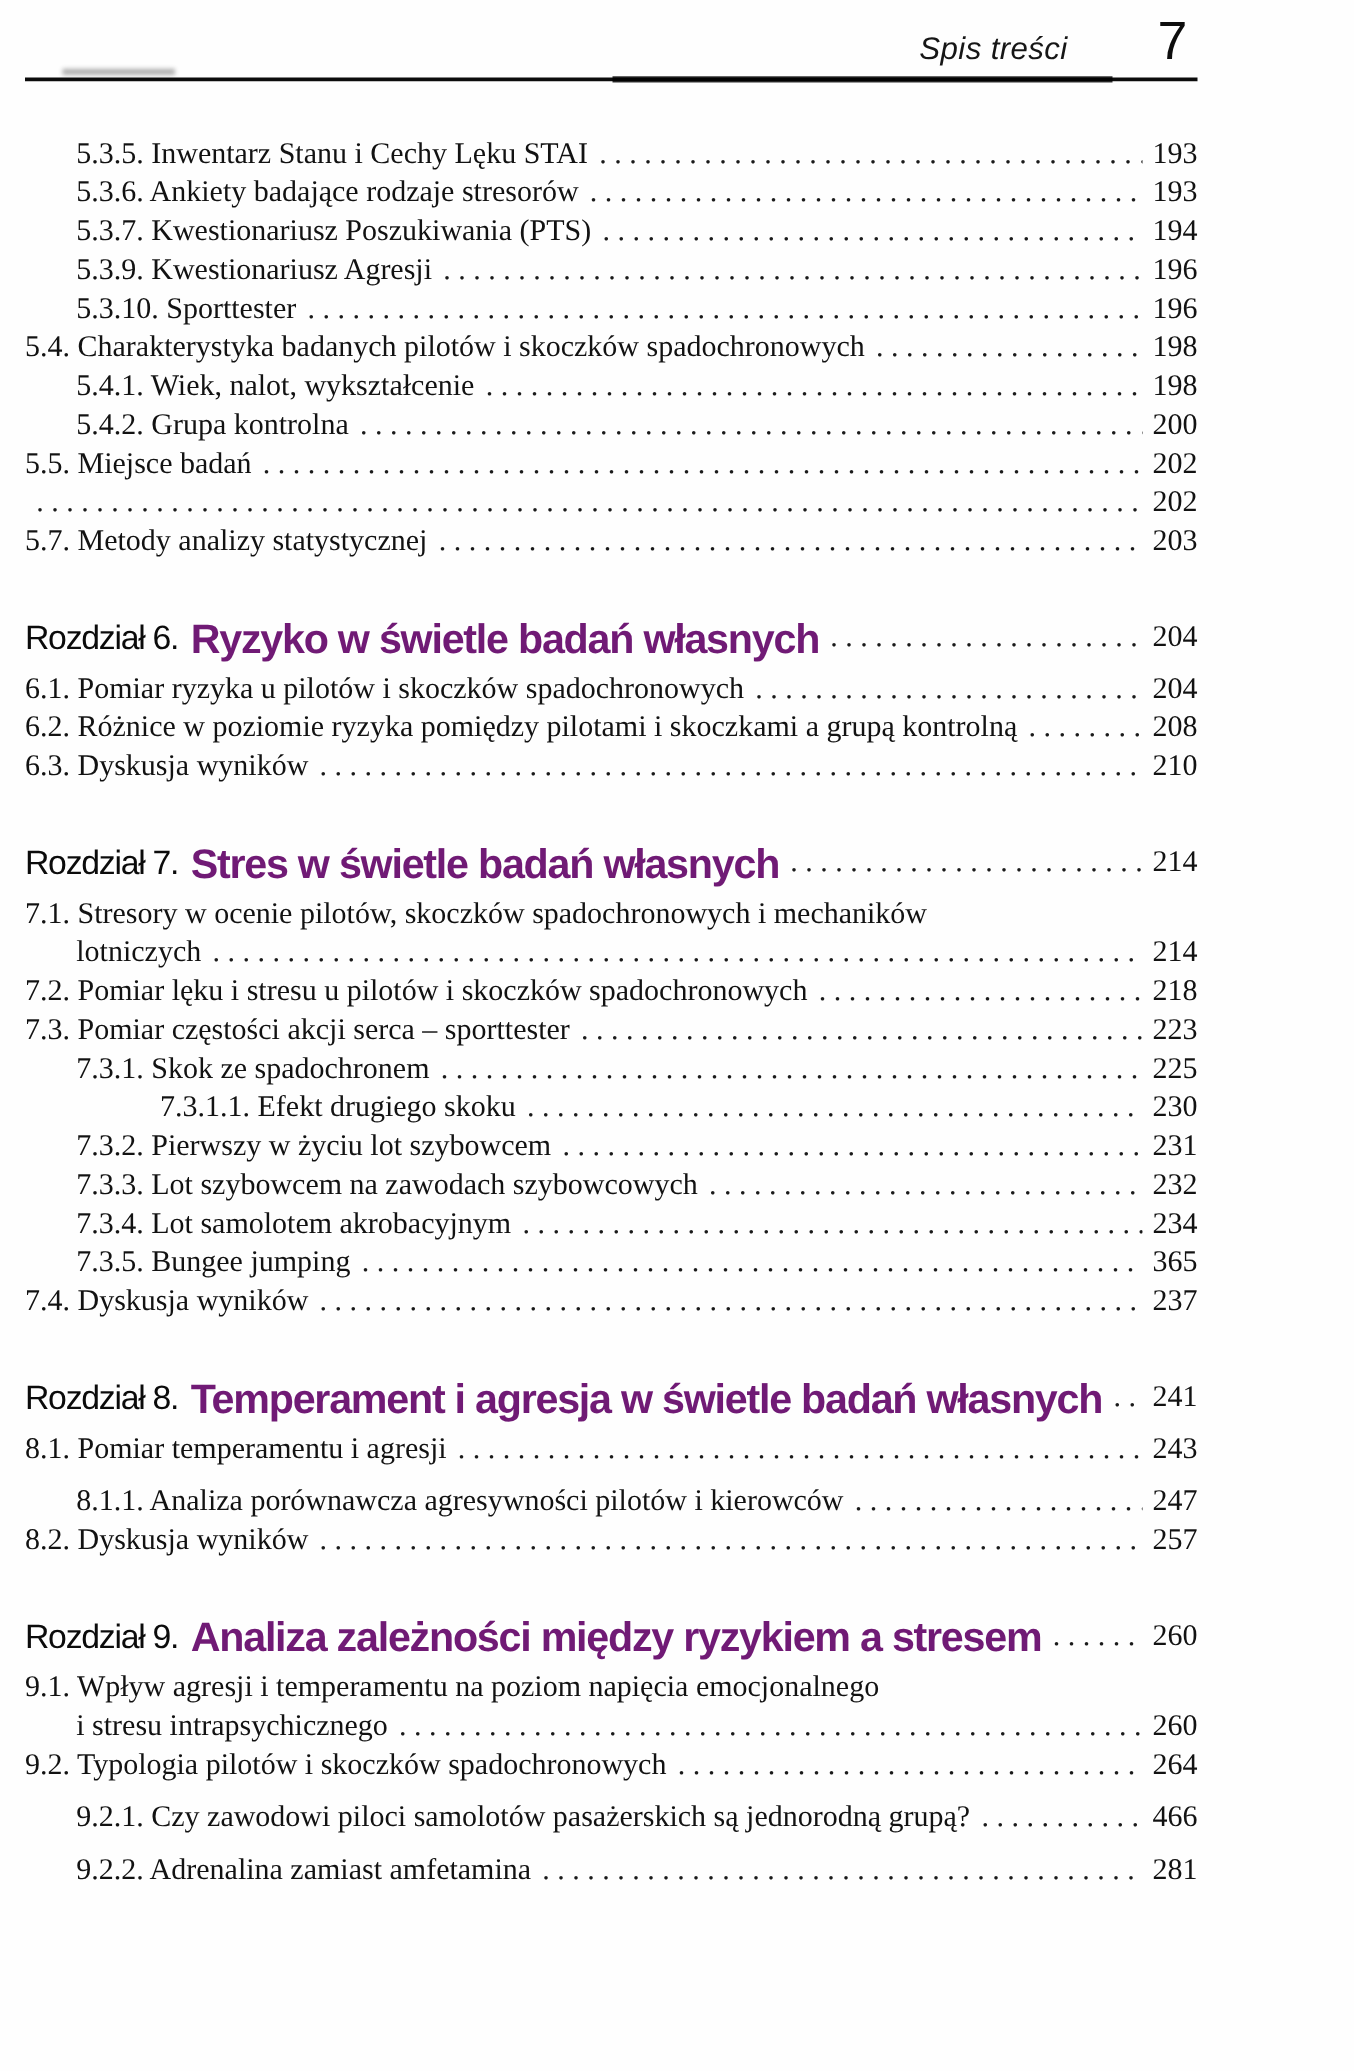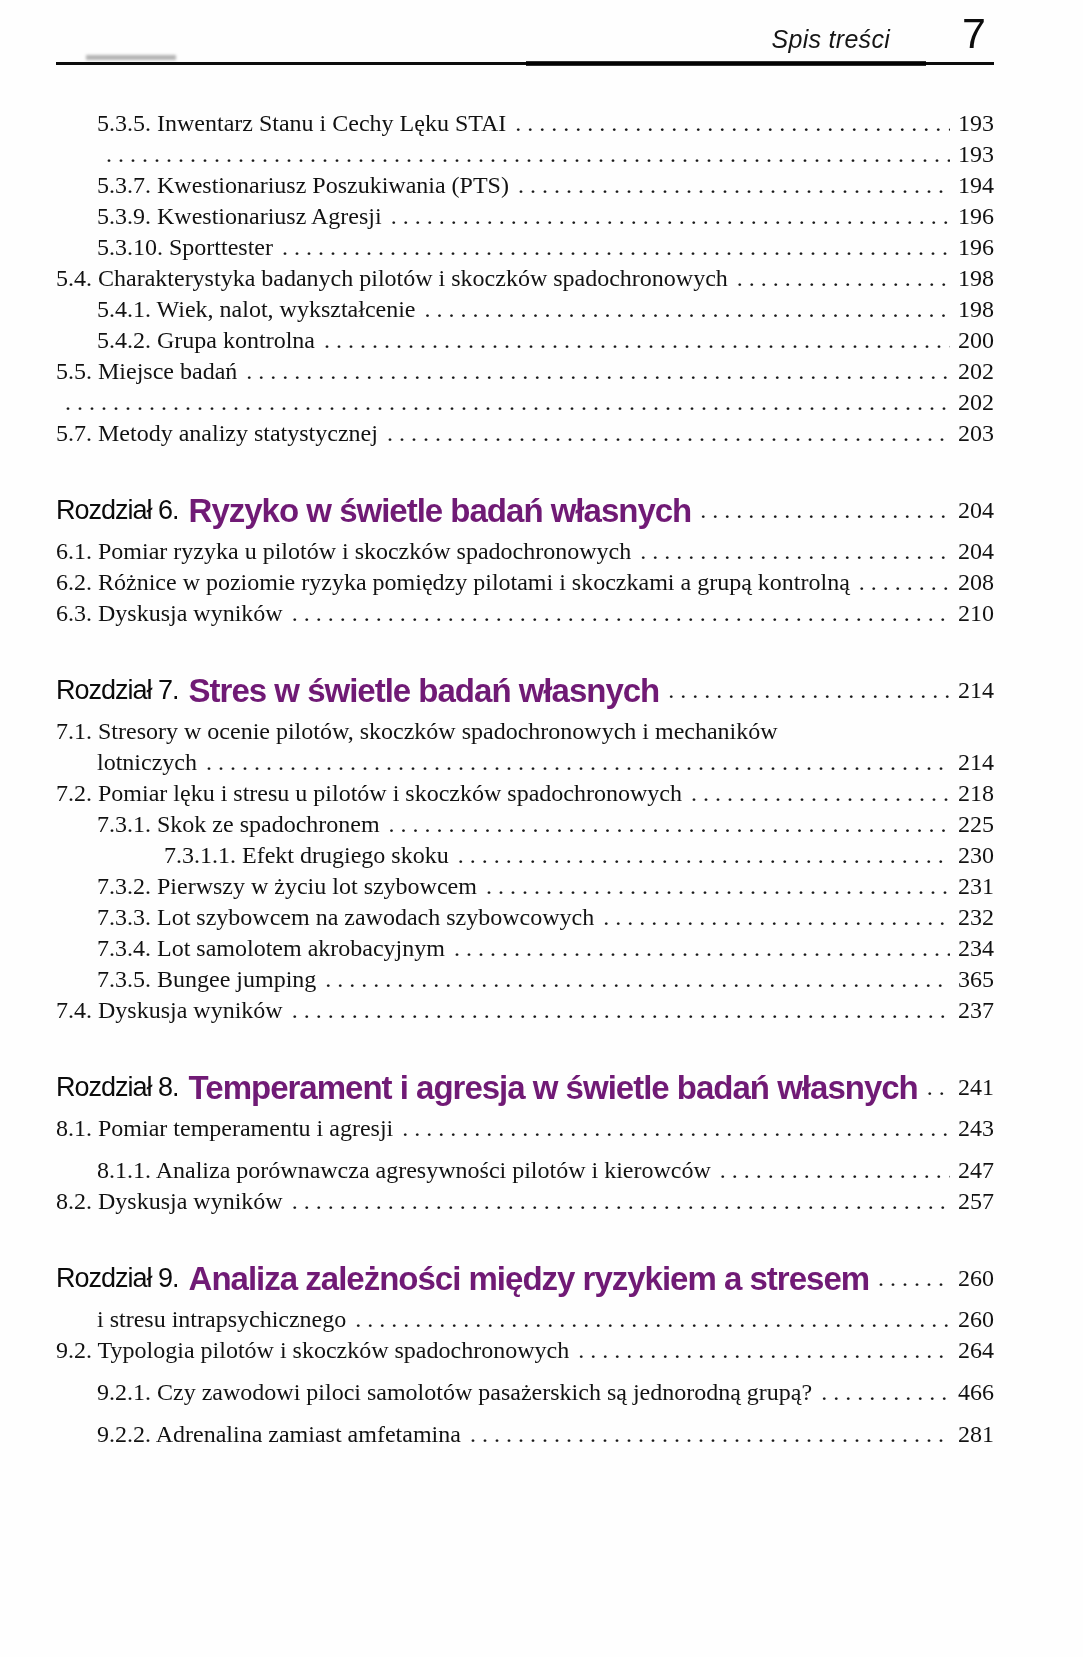--- a/index.html
+++ b/index.html
@@ -14,21 +14,21 @@
     overflow: hidden;
     font-family: "Liberation Serif", serif;
     color: #121212;
   }
   .page {
     position: absolute;
     inset: 0;
     background: #fefefe;
   }
   .content {
-    margin-left: 56px;
+    margin-left: 20px;
     width: 938px;
   }
   
   .header {
     display: flex;
     justify-content: flex-end;
     align-items: baseline;
     gap: 72px;
     padding-top: 12px;
     padding-right: 8px;
@@ -145,20 +145,21 @@
       <span class="smudge-mid"></span>
     </div>
 
     <div class="toc" id="toc-list">
         <div class="row level-1">
     <span class="label">5.3.5. Inwentarz Stanu i Cechy Lęku STAI</span>
     <span class="dots"></span>
     <span class="pg">193</span>
   </div>
         <div class="row level-1">
+    <span class="label">5.3.6. Ankiety badające rodzaje stresorów</span>
     <span class="dots"></span>
     <span class="pg">193</span>
   </div>
         <div class="row level-1">
     <span class="label">5.3.7. Kwestionariusz Poszukiwania (PTS)</span>
     <span class="dots"></span>
     <span class="pg">194</span>
   </div>
         <div class="row level-1">
     <span class="label">5.3.9. Kwestionariusz Agresji</span>
@@ -233,20 +234,25 @@
         <div class="row level-1">
     <span class="label">lotniczych</span>
     <span class="dots"></span>
     <span class="pg">214</span>
   </div>
         <div class="row level-0">
     <span class="label">7.2. Pomiar lęku i stresu u pilotów i skoczków spadochronowych</span>
     <span class="dots"></span>
     <span class="pg">218</span>
   </div>
+        <div class="row level-0">
+    <span class="label">7.3. Pomiar częstości akcji serca – sporttester</span>
+    <span class="dots"></span>
+    <span class="pg">223</span>
+  </div>
         <div class="row level-1">
     <span class="label">7.3.1. Skok ze spadochronem</span>
     <span class="dots"></span>
     <span class="pg">225</span>
   </div>
         <div class="row level-2">
     <span class="label">7.3.1.1. Efekt drugiego skoku</span>
     <span class="dots"></span>
     <span class="pg">230</span>
   </div>
@@ -295,20 +301,24 @@
     <span class="label">8.2. Dyskusja wyników</span>
     <span class="dots"></span>
     <span class="pg">257</span>
   </div>
         <div class="row chapter">
     <span class="chapter-prefix">Rozdział 9.</span>
     <span class="chapter-title">Analiza zależności między ryzykiem a stresem</span>
     <span class="dots"></span>
     <span class="pg">260</span>
   </div>
+        <div class="row level-0">
+    <span class="label">9.1. Wpływ agresji i temperamentu na poziom napięcia emocjonalnego</span>
+
+  </div>
         <div class="row level-1">
     <span class="label">i stresu intrapsychicznego</span>
     <span class="dots"></span>
     <span class="pg">260</span>
   </div>
         <div class="row level-0">
     <span class="label">9.2. Typologia pilotów i skoczków spadochronowych</span>
     <span class="dots"></span>
     <span class="pg">264</span>
   </div>

